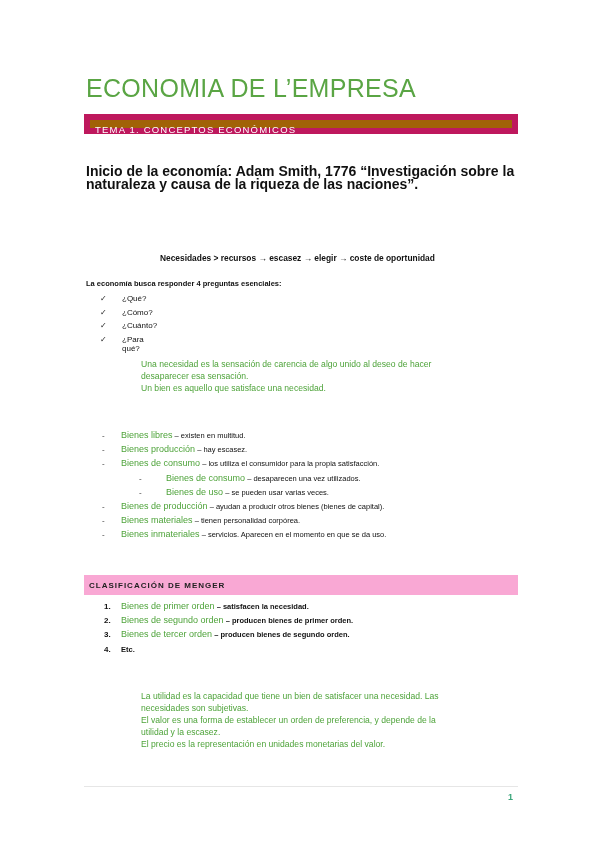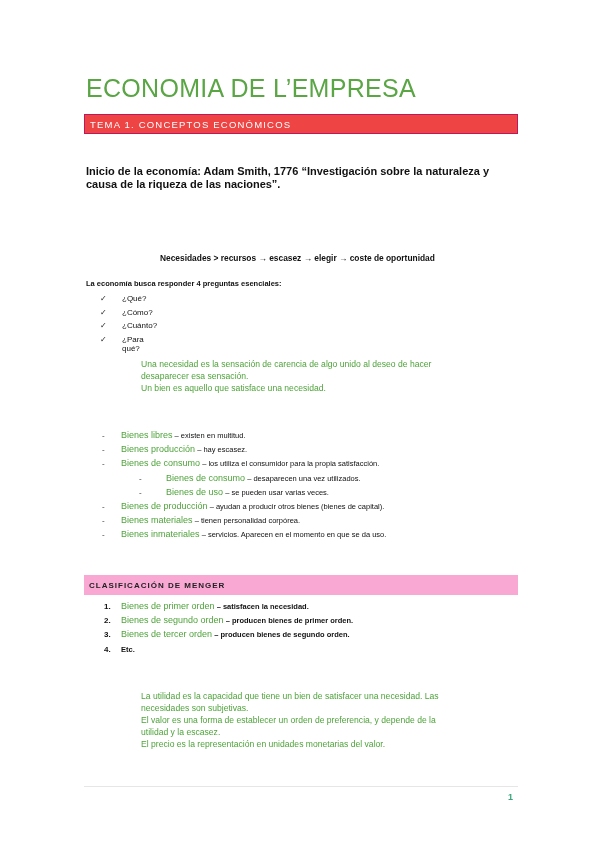--- a/index.html
+++ b/index.html
@@ -1,21 +1,21 @@
 <!DOCTYPE html>
 <html><head>
 <meta charset="utf-8">
 <style>
   html, body { margin:0; padding:0; background:#ffffff; }
   body { width:600px; height:848px; position:relative; font-family:"Liberation Sans", sans-serif; color:#111; overflow:hidden; }
   .page { position:absolute; left:0; top:0; width:600px; height:848px; }
   .title { position:absolute; left:86px; top:74px; font-size:25px; color:#5aa544; letter-spacing:0.3px; font-weight:normal; }
-  .h1band { position:absolute; left:84px; top:114px; width:434px; height:20px; background:#ef4444; border:1px solid #be185d; box-sizing:border-box; }
+  .h1band { position:absolute; left:84px; top:114px; width:434px; height:20px; background:#a16207; border:6px solid #be185d; box-sizing:border-box; }
   .h1band span { position:absolute; left:5px; top:4px; font-size:9.5px; color:#ffffff; letter-spacing:1.2px; }
-  .p { position:absolute; font-size:11px; color:#111; line-height:13px; }
+  .p { position:absolute; font-size:14px; color:#111; line-height:13px; }
   .bold { font-weight:bold; }
   .gblock { position:absolute; left:141px; width:320px; font-size:8.6px; line-height:12px; color:#4ea33a; }
   .justify { text-align:justify; text-align-last:left; }
   .flow { position:absolute; left:160px; top:253px; font-size:8.4px; color:#111; }
   .qlist { position:absolute; left:100px; top:294px; }
   .qitem { height:13.5px; font-size:8px; position:relative; }
   .qitem .chk { position:absolute; left:0; top:0; font-size:8px; color:#222; }
   .qitem .txt { position:absolute; left:22px; top:0; }
   .blist { position:absolute; left:102px; top:430px; width:420px; }
   .bitem { position:relative; height:14.2px; font-size:8px; white-space:nowrap; }

